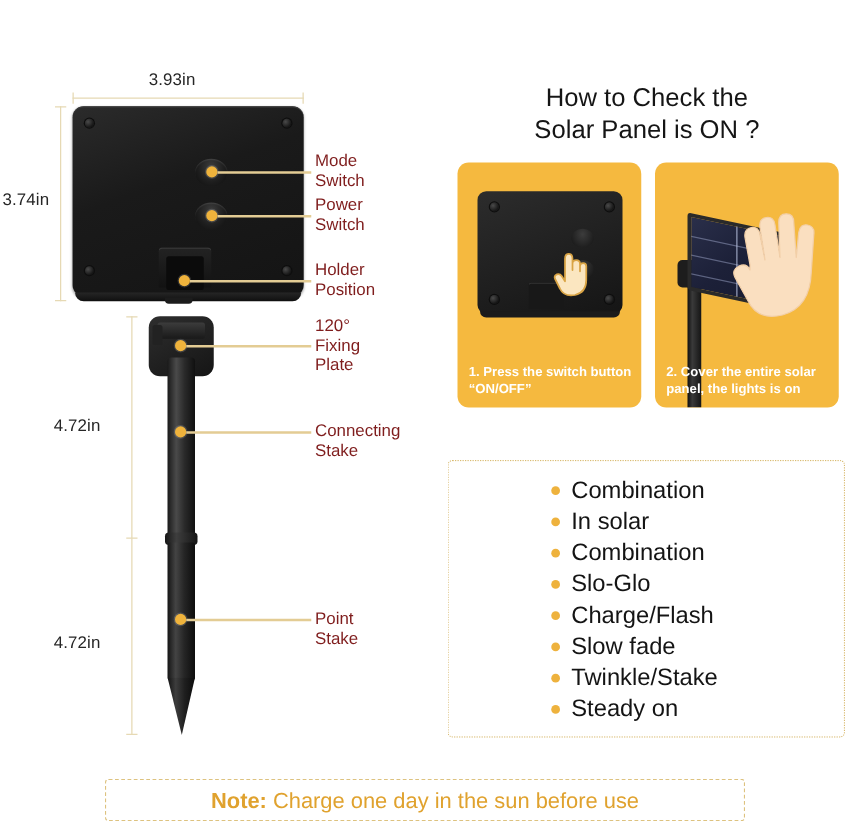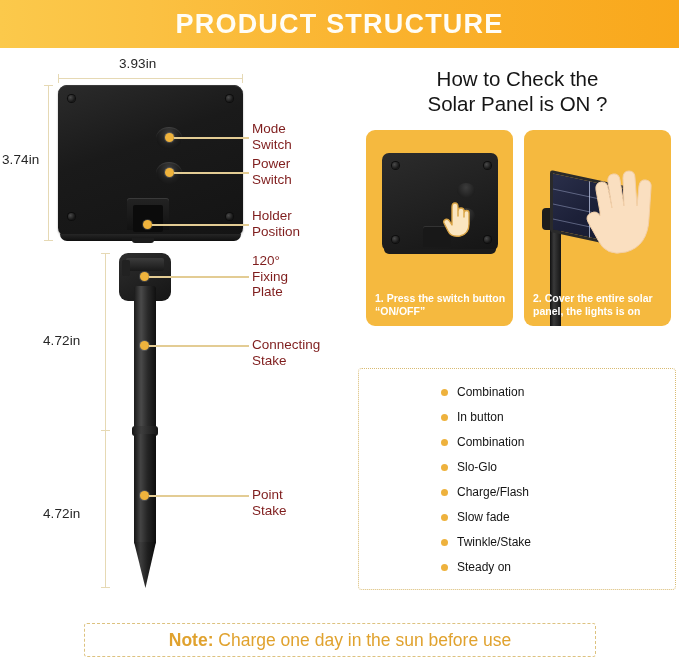--- a/index.html
+++ b/index.html
@@ -193,40 +193,37 @@
   }
   .modes-list { padding: 11px 0 0 0; }
   .mode-item {
     display: flex; align-items: center; gap: 9px;
     padding-left: 82px; height: 25px;
   }
   .mode-bullet {
     width: 7px; height: 7px; border-radius: 50%; background: #eeb23d; flex: none;
   }
   .mode-label {
-    color: #141414; font-size: 12px; line-height: 19px; white-space: nowrap;
+    color: #141414; font-size: 19px; line-height: 19px; white-space: nowrap;
   }
 
   
   .note-box {
     position: absolute; left: 84px; top: 623px; width: 512px; height: 34px;
     border: 1.5px dashed #ddc27f; border-radius: 3px;
     display: flex; align-items: center; justify-content: center; background: #fff;
   }
   .note-text { color: #e0a22e; font-size: 17.5px; white-space: nowrap; }
   .note-strong { font-weight: bold; }
 </style>
 </head>
 <body>
 
 <div id="page">
 
-  <div class="header">
-    <div class="header-title">PRODUCT STRUCTURE</div>
-  </div>
 
   <div class="left-col">
 
     <div class="dim-label" style="left:119px; top:8px;">3.93in</div>
     <div class="dim-line-h" style="left:58px; top:30px; width:185px;"></div>
     <div class="dim-cap-v" style="left:58px; top:26px;"></div>
     <div class="dim-cap-v" style="left:242px; top:26px;"></div>
 
     <div class="dim-label" style="left:2px; top:104px;">3.74in</div>
     <div class="dim-line-v" style="left:48px; top:37px; height:156px;"></div>
@@ -344,21 +341,21 @@
   </div>
 
   <div class="modes-box">
     <div class="modes-list">
       <div class="mode-item">
         <span class="mode-bullet"></span>
         <span class="mode-label">Combination</span>
       </div>
       <div class="mode-item">
         <span class="mode-bullet"></span>
-        <span class="mode-label">In button</span>
+        <span class="mode-label">In solar</span>
       </div>
       <div class="mode-item">
         <span class="mode-bullet"></span>
         <span class="mode-label">Combination</span>
       </div>
       <div class="mode-item">
         <span class="mode-bullet"></span>
         <span class="mode-label">Slo-Glo</span>
       </div>
       <div class="mode-item">

